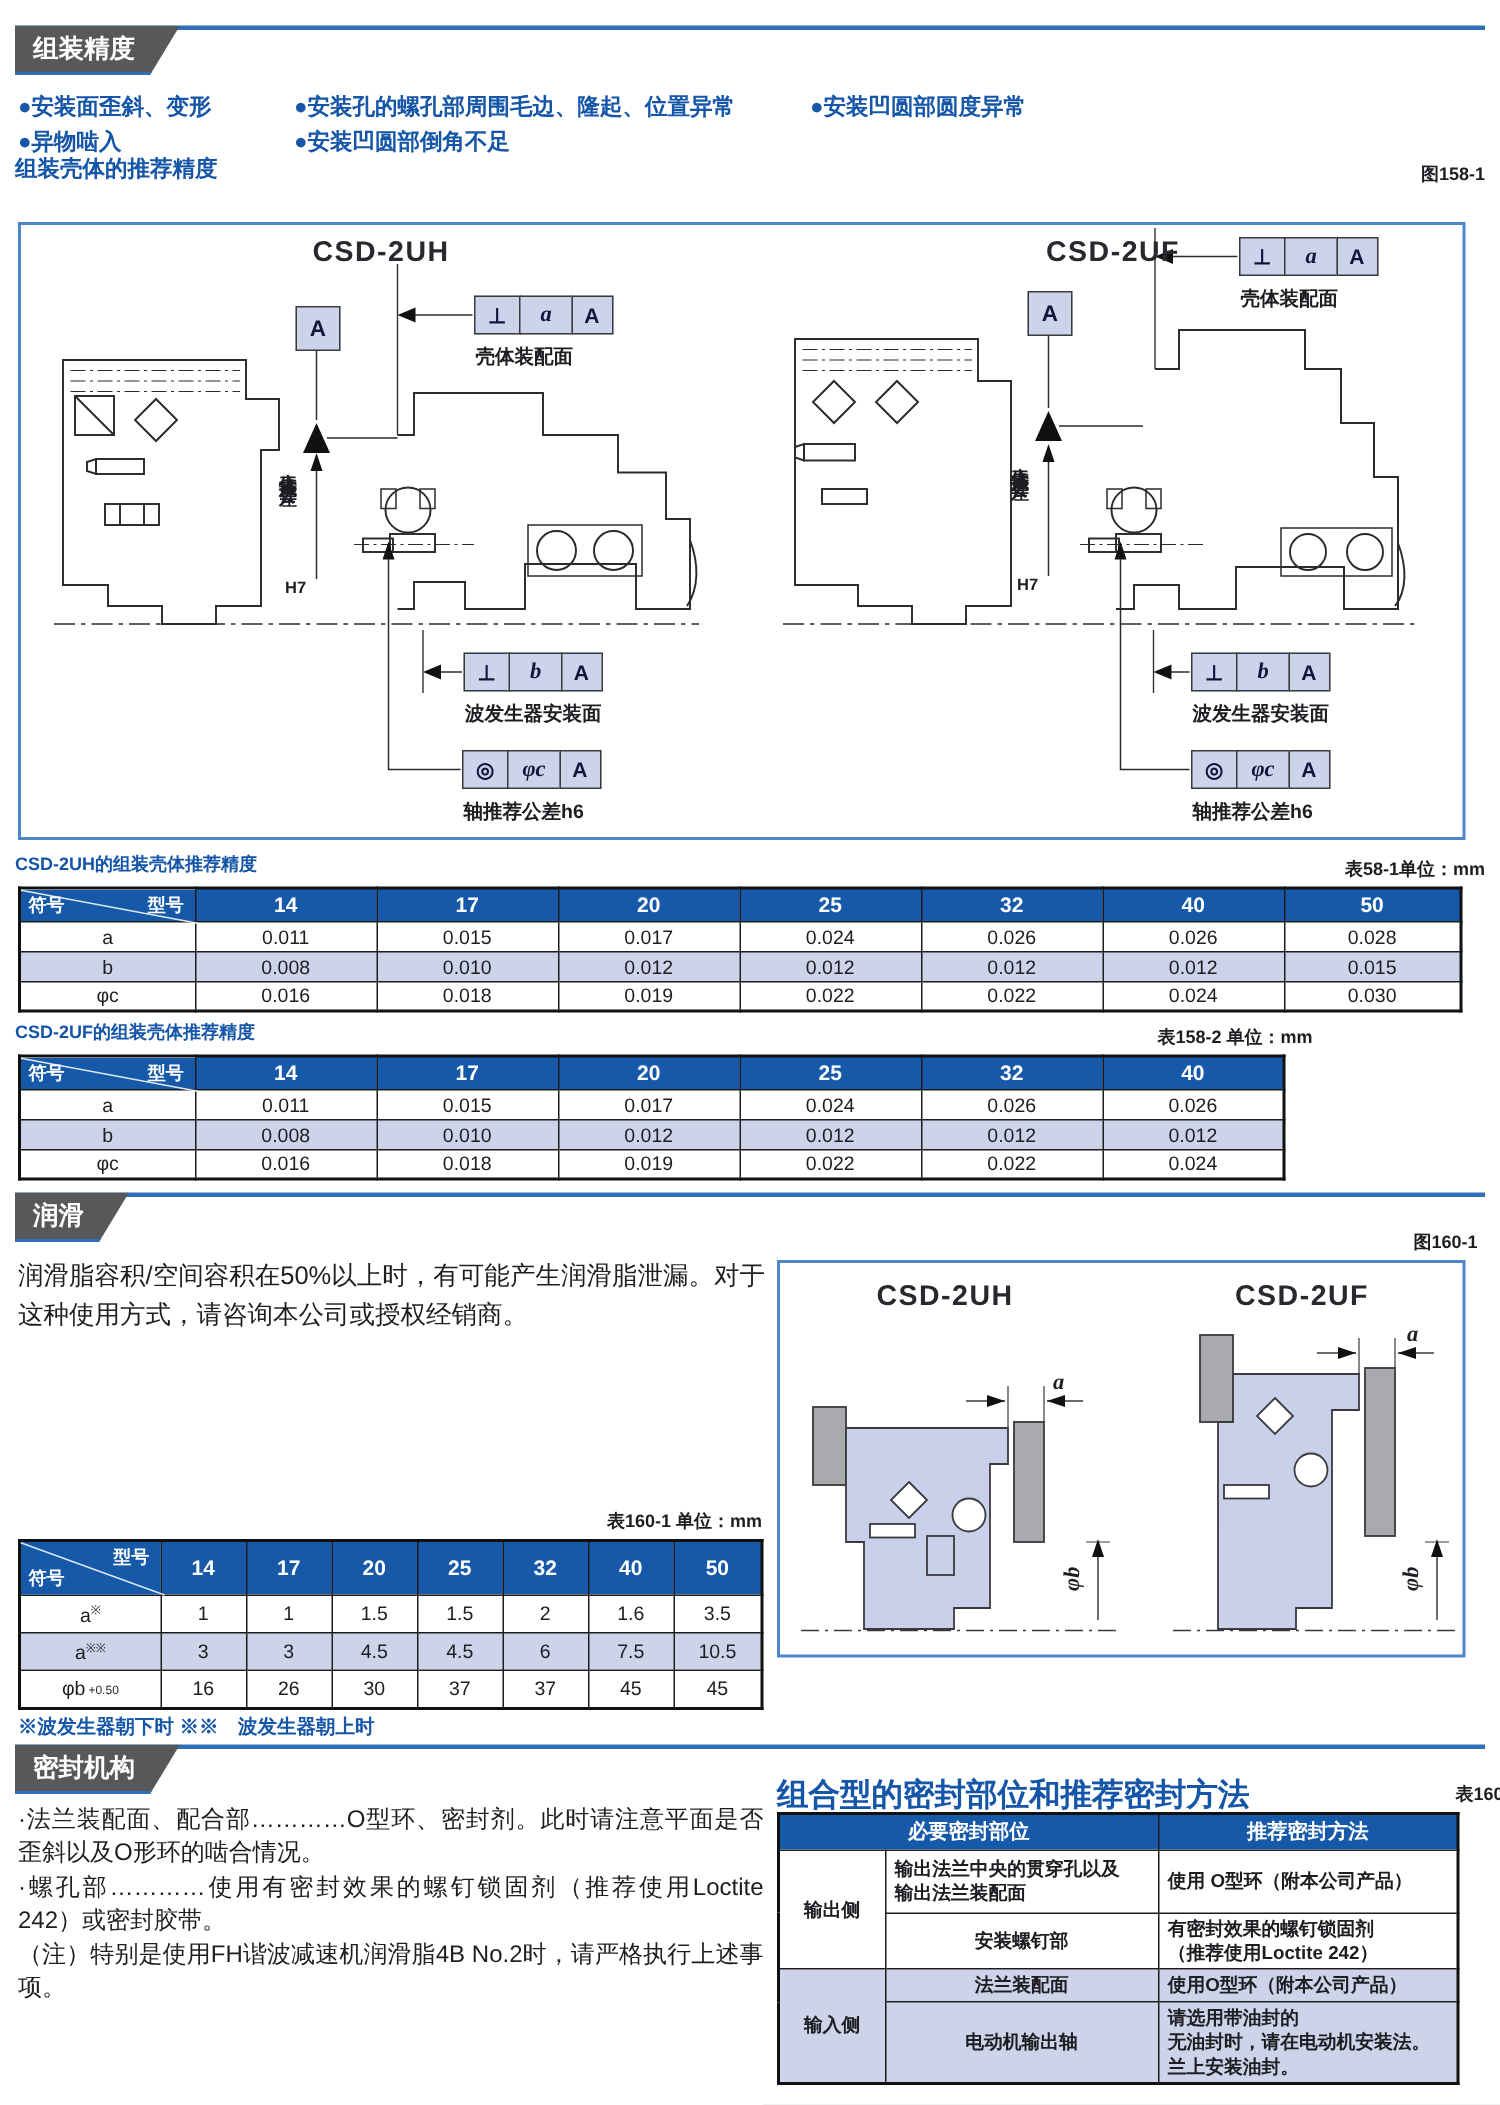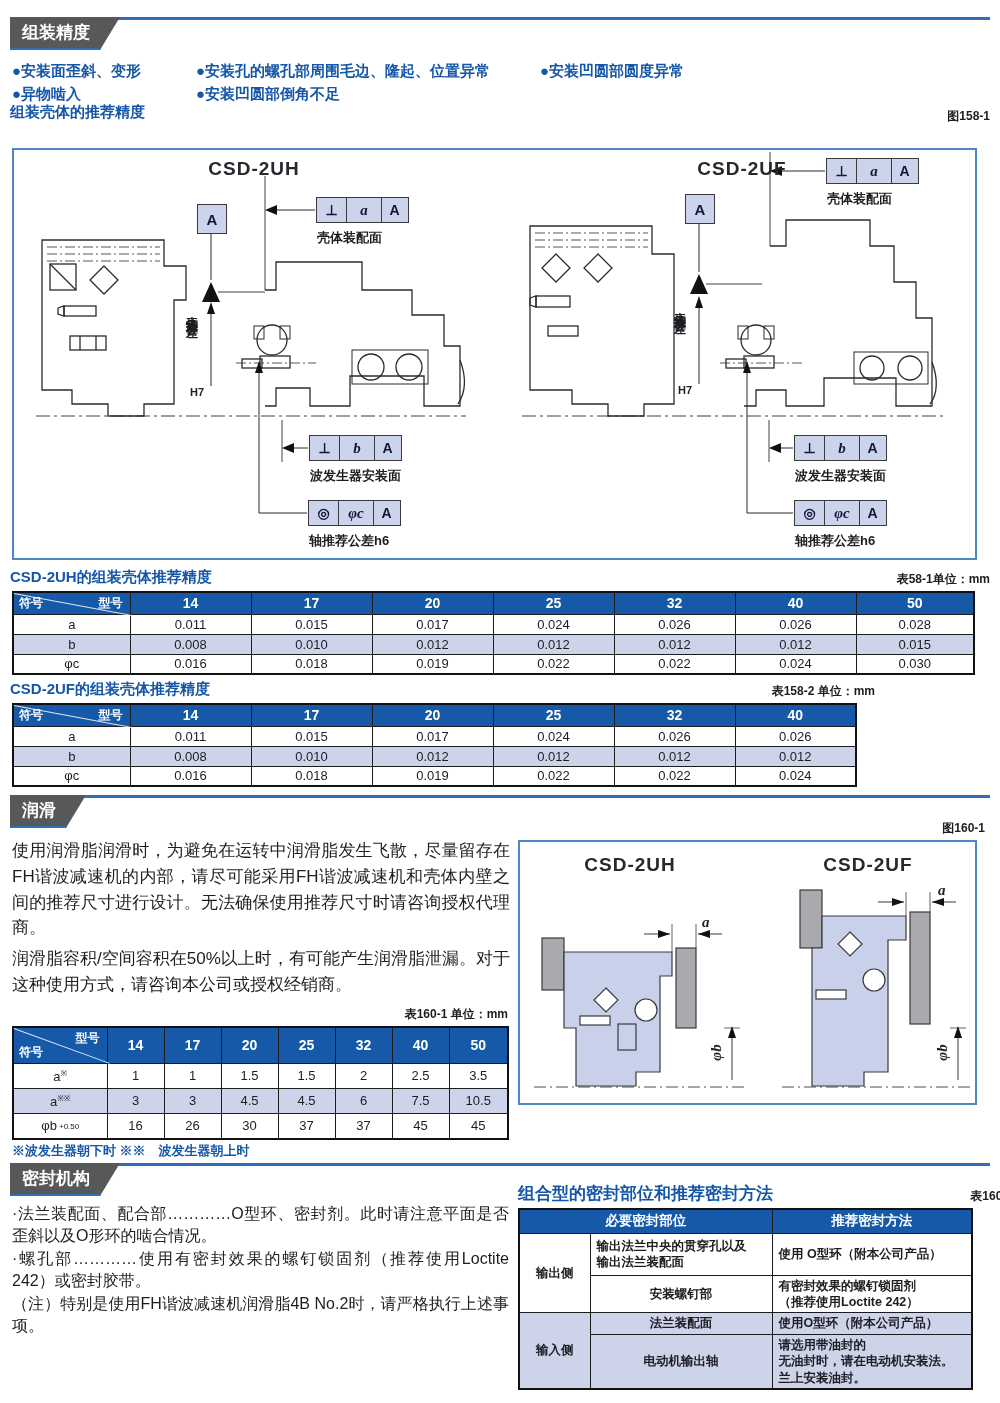--- a/index.html
+++ b/index.html
@@ -8,21 +8,21 @@
   
   .sec-rule{position:absolute;left:10px;width:980px;height:3px;background:#2f6fba;}
   .sec-tab{position:absolute;background:#57585a;color:#fff;font-weight:bold;font-size:17px;
            line-height:1;padding:7px 30px 7px 12px;border-bottom:2px solid #2f6fba;
            clip-path:polygon(0 0,100% 0,calc(100% - 20px) 100%,0 100%);}
   
   .bullet{position:absolute;color:#1656a8;font-weight:bold;font-size:15px;white-space:nowrap;}
   .blue-sub{position:absolute;color:#1656a8;font-weight:bold;font-size:15px;}
   .fig-ref{position:absolute;font-size:12px;font-weight:bold;color:#1d1d22;text-align:right;}
   .unit-ref{position:absolute;font-size:12px;font-weight:bold;color:#1d1d22;text-align:right;}
-  .tbl-title{position:absolute;color:#1656a8;font-weight:bold;font-size:15px;}
+  .tbl-title{position:absolute;color:#1656a8;font-weight:bold;font-size:12px;}
   
   .figbox{position:absolute;background:#fff;border:2px solid #4d87c8;}
   .diag-title{position:absolute;font-size:19px;font-weight:bold;color:#28282e;letter-spacing:1px;text-align:center;}
   .fig-label{position:absolute;font-size:13px;font-weight:bold;color:#1d1d22;white-space:nowrap;}
   .vtext{position:absolute;writing-mode:vertical-rl;text-orientation:upright;font-size:12px;
          font-weight:bold;color:#1d1d22;letter-spacing:2px;line-height:1;}
   .small-lbl{position:absolute;font-size:11px;font-weight:bold;color:#1d1d22;}
   .datum{position:absolute;width:28px;height:28px;background:#ccd4ec;border:1.5px solid #3a3a3e;
          display:flex;align-items:center;justify-content:center;font-weight:bold;font-size:15px;color:#14143a;}
   .fcf{position:absolute;display:flex;height:26px;}
@@ -328,21 +328,20 @@
         <td>0.022</td>
         <td>0.024</td>
       </tr>
     </tbody>
   </table>
 
   <div class="sec-rule" style="top:795px"></div>
   <div class="sec-tab" style="left:10px;top:795px">润滑</div>
 
   <div class="para" style="left:12px;top:838px;width:498px">
-    <p>使用润滑脂润滑时，为避免在运转中润滑脂发生飞散，尽量留存在FH谐波减速机的内部，请尽可能采用FH谐波减速机和壳体内壁之间的推荐尺寸进行设计。无法确保使用推荐尺寸时请咨询授权代理商。</p>
     <p>润滑脂容积/空间容积在50%以上时，有可能产生润滑脂泄漏。对于这种使用方式，请咨询本公司或授权经销商。</p>
   </div>
   <span class="unit-ref" style="left:300px;top:1006px;width:208px">表160-1 单位：mm</span>
 
   <table class="dt" style="left:12px;top:1026px;width:495px">
     <colgroup>
         <col style="width:94px">
         <col style="width:57px">
         <col style="width:57px">
         <col style="width:57px">
@@ -368,21 +367,21 @@
     </tr>
       </thead>
     <tbody>
       <tr style="height:25px">
         <td><span>a</span><sup style="font-size:8px">※</sup></td>
         <td>1</td>
         <td>1</td>
         <td>1.5</td>
         <td>1.5</td>
         <td>2</td>
-        <td>2.5</td>
+        <td>1.6</td>
         <td>3.5</td>
       </tr>
       <tr class="alt" style="height:25px">
         <td><span>a</span><sup style="font-size:8px">※※</sup></td>
         <td>3</td>
         <td>3</td>
         <td>4.5</td>
         <td>4.5</td>
         <td>6</td>
         <td>7.5</td>
@@ -454,21 +453,21 @@
 
   <div class="sec-rule" style="top:1163px"></div>
   <div class="sec-tab" style="left:10px;top:1163px">密封机构</div>
 
   <div class="para2" style="left:12px;top:1203px;width:497px">
     <p>·法兰装配面、配合部…………O型环、密封剂。此时请注意平面是否歪斜以及O形环的啮合情况。</p>
     <p>·螺孔部…………使用有密封效果的螺钉锁固剂（推荐使用Loctite 242）或密封胶带。</p>
     <p>（注）特别是使用FH谐波减速机润滑脂4B No.2时，请严格执行上述事项。</p>
   </div>
 
-  <span class="tbl-title" style="left:518px;top:1182px;font-size:17px">组合型的密封部位和推荐密封方法</span>
+  <span class="tbl-title" style="left:518px;top:1182px;font-size:21px">组合型的密封部位和推荐密封方法</span>
   <span class="unit-ref" style="left:896px;top:1188px;width:117px">表160-3</span>
 
   <table class="seal" style="left:518px;top:1208px;width:375px">
     <colgroup>
         <col style="width:71px">
         <col style="width:182px">
         <col style="width:200px">
       </colgroup>
     <thead>
         <tr style="height:24px">

